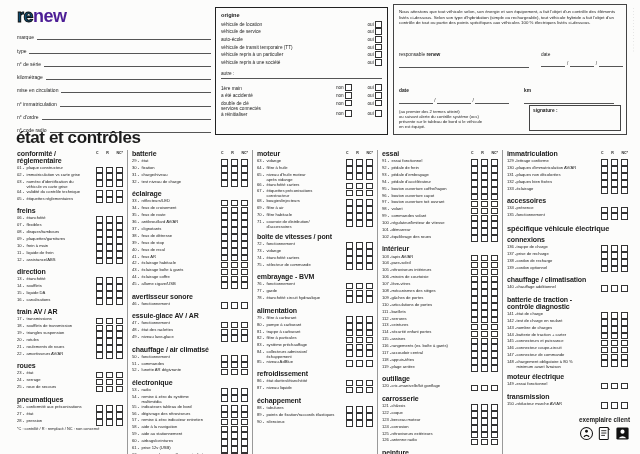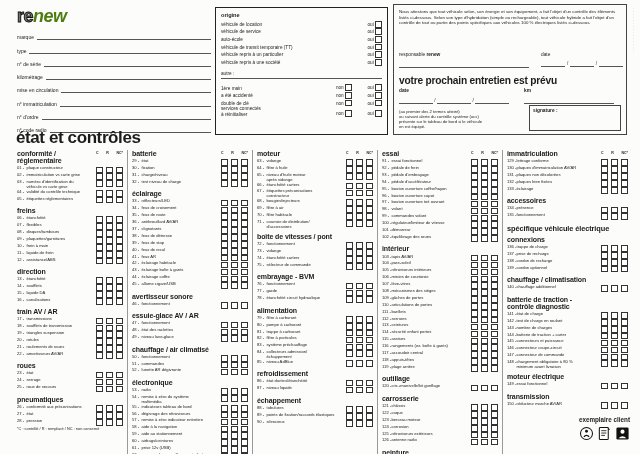--- a/index.html
+++ b/index.html
@@ -1,21 +1,21 @@
 <!DOCTYPE html>
 <html><head>
 <meta charset="utf-8">
 <style>
   html,body{margin:0;padding:0;background:#e8e8e8;}
   .page{position:relative;width:640px;height:454px;background:#fcfcfb;color:#1c1c1c;
         font-family:"Liberation Sans",sans-serif;overflow:hidden;}
   
   .logo{position:absolute;left:17px;top:6px;font-size:18px;font-weight:800;letter-spacing:-0.5px;}
-  .logo .re{color:#737373;-webkit-text-stroke:0.9px #111;text-shadow:0 0 0 #777;}
-  .logo .new{color:#4d7c0f;font-style:italic;}
+  .logo .re{color:#0c4a6e;-webkit-text-stroke:0.9px #111;text-shadow:0 0 0 #777;}
+  .logo .new{color:#4c1d95;}
   .id-fields{position:absolute;left:17px;top:27px;width:194px;}
   .fieldrow{display:flex;align-items:flex-end;height:13.3px;font-size:5px;color:#222;}
   .fieldrow .flabel{white-space:nowrap;margin-right:3px;}
   .fieldrow .fline{flex:1;border-bottom:0.6px solid #555;height:8px;}
   
   .origine{position:absolute;left:215px;top:7px;width:173px;height:128px;border:0.9px solid #222;
            padding:4px 5px;box-sizing:border-box;font-size:4.7px;}
   .origine .otitle{font-weight:bold;font-size:5.6px;margin-bottom:2.5px;}
   .orow{display:flex;align-items:center;height:7.6px;}
   .orow .olabel{flex:1;}
@@ -221,21 +221,20 @@
         <span>date</span>
         <div class="dateline">
           <span class="seg"></span>
             <span class="slash">/</span>
             <span class="seg"></span>
             <span class="slash">/</span>
             <span class="seg"></span>
         </div>
       </div>
     </div>
-    <div class="next-title">votre prochain entretien est prévu</div>
     <div class="next-date">date</div>
     <div class="next-km">km</div>
     <div class="next-date-line dateline">
       <span class="seg"></span>
         <span class="slash">/</span>
         <span class="seg"></span>
         <span class="slash">/</span>
         <span class="seg"></span>
     </div>
     <div class="next-km-line"></div>

